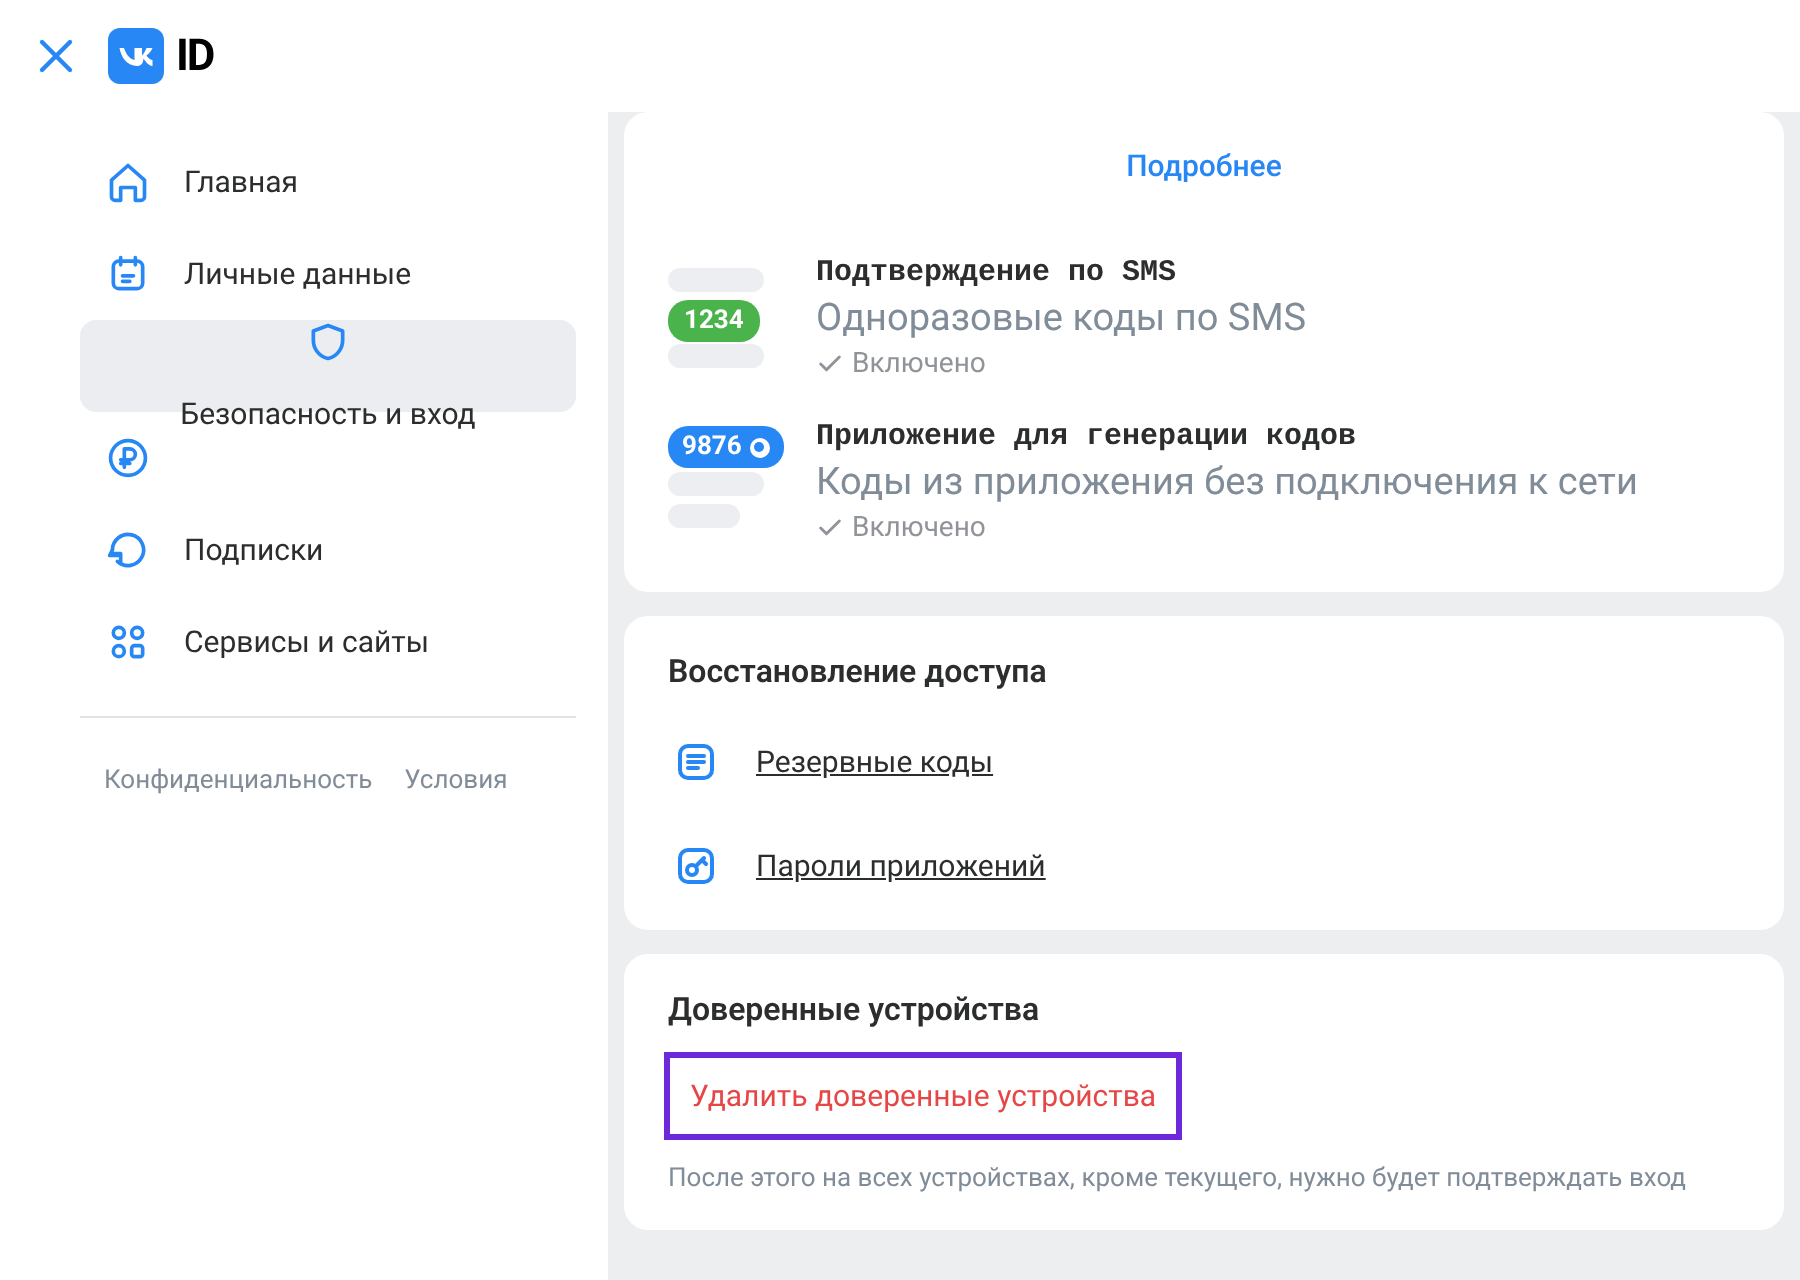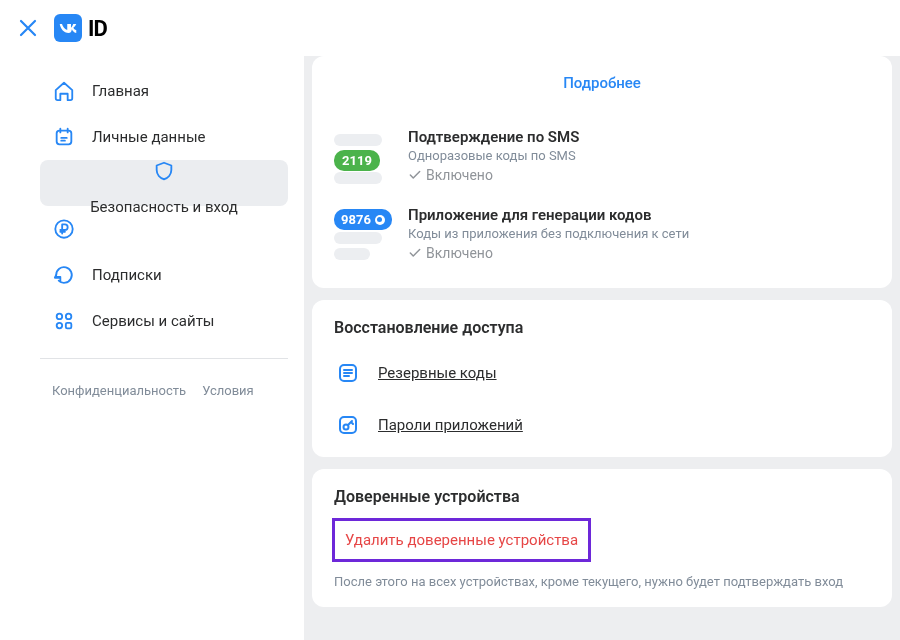--- a/index.html
+++ b/index.html
@@ -32,22 +32,22 @@
   .hr{height:1px;background:var(--border);margin:14px 0;}
 
   .main-col{flex:1;overflow:hidden;position:relative;}
   .card{background:var(--bg);border-radius:12px;margin:0 8px 12px 8px;padding:0;}
   .back-row{display:flex;align-items:center;height:0;position:relative;}
   .link-more{text-align:center;color:var(--blue);font-size:15px;font-weight:500;padding:18px 0 26px;cursor:pointer;}
 
   .method{display:flex;gap:16px;padding:10px 22px;}
   .method-icon{width:58px;height:58px;flex-shrink:0;position:relative;}
   .method-body{flex:1;}
-  .m-title{font-size:15px;font-weight:600;color:#2c2d2e;margin-bottom:2px;}
-  .m-sub{font-size:13px;color:var(--text-muted);margin-bottom:4px;}
+  .m-title{font-size:15px;font-weight:600;color:#2c2d2e;margin-bottom:2px;font-family:Liberation Mono, monospace;}
+  .m-sub{font-size:19px;color:var(--text-muted);margin-bottom:4px;}
   .m-status{font-size:14px;color:var(--text-muted2);display:flex;align-items:center;gap:4px;}
   .check{color:var(--text-muted2);}
 
   .sms-icn .line1{position:absolute;top:6px;left:0;width:48px;height:12px;background:#eceef1;border-radius:6px;}
   .sms-icn .line2{position:absolute;top:44px;left:0;width:48px;height:12px;background:#eceef1;border-radius:6px;}
   .sms-icn .bubble{position:absolute;top:22px;left:0;background:var(--green);color:#fff;font-weight:700;font-size:13px;padding:3px 8px;border-radius:10px;}
 
   .app-icn .line1{position:absolute;top:26px;left:0;width:48px;height:12px;background:#eceef1;border-radius:6px;}
   .app-icn .line2{position:absolute;top:42px;left:0;width:36px;height:12px;background:#eceef1;border-radius:6px;}
   .app-icn .bubble{position:absolute;top:3px;left:0;background:var(--blue);color:#fff;font-weight:700;font-size:13px;padding:3px 7px;border-radius:10px;display:flex;align-items:center;gap:4px;}
@@ -158,21 +158,21 @@
       
       
     </div>
 
     <div class="card first">
       <div class="link-more">Подробнее</div>
 
       <div class="method">
         <div class="method-icon sms-icn">
           <div class="line1"></div>
-          <div class="bubble">2119</div>
+          <div class="bubble">1234</div>
           <div class="line2"></div>
         </div>
         <div class="method-body">
           <div class="m-title">Подтверждение по SMS</div>
           <div class="m-sub">Одноразовые коды по SMS</div>
           <div class="m-status">
             <svg class="check" width="14" height="14" viewBox="0 0 24 24">
                 <path d="M4 12l5 5L20 6" fill="none" stroke="currentColor" stroke-width="2.5" stroke-linecap="round" stroke-linejoin="round"></path>
               </svg>
             <span>Включено</span>

